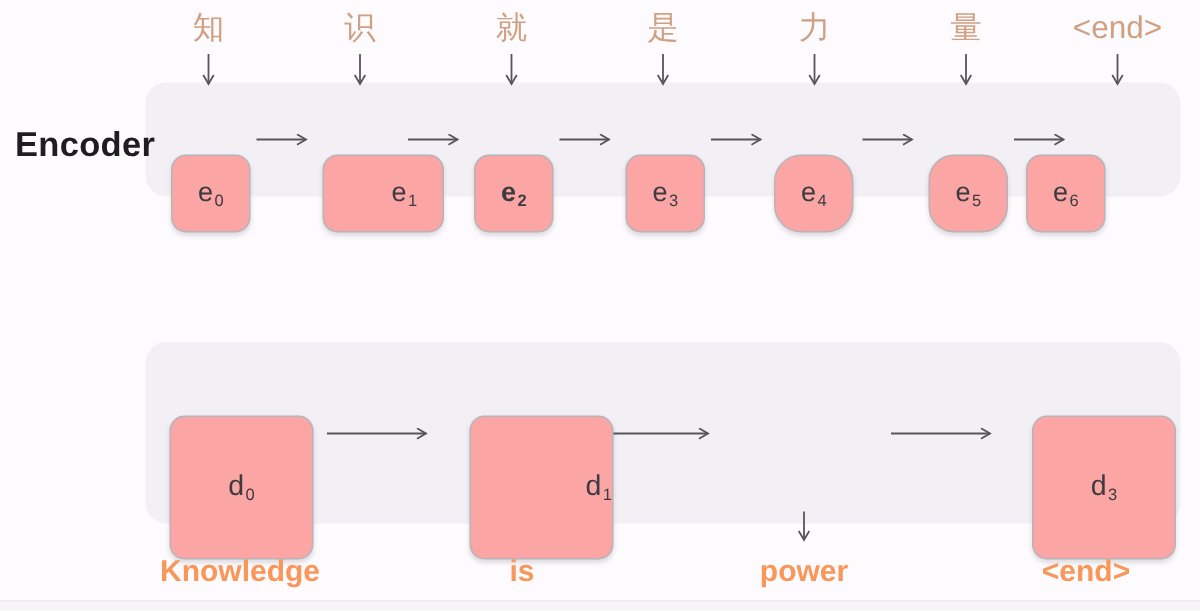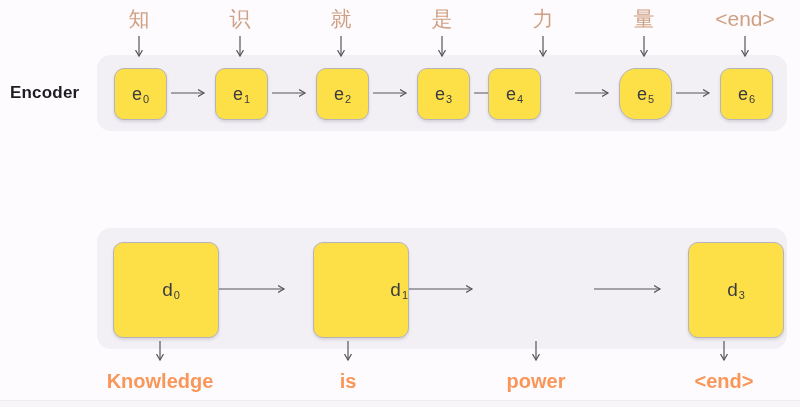--- a/index.html
+++ b/index.html
@@ -6,51 +6,51 @@
   .canvas{
     position:relative;width:800px;height:407px;background:#fdfbfd;
     overflow:hidden;font-family:"Liberation Sans",sans-serif;
   }
   .band{position:absolute;background:#f2f0f5;border-radius:14px;z-index:1;}
   .enc-band{left:97px;top:55px;width:690px;height:76px;}
   .dec-band{left:97px;top:228px;width:690px;height:121px;}
   .arrows{position:absolute;left:0;top:0;z-index:2;}
   .row-label{
     position:absolute;left:10px;z-index:3;color:#1d1d22;font-weight:bold;
-    font-size:17px;letter-spacing:.2px;
+    font-size:23px;letter-spacing:.2px;
   }
   .enc-label{top:83px;}
   .dec-label{top:280px;}
   .cell{
-    position:absolute;z-index:3;background:#fde047;border:1px solid #b6b4ba;
+    position:absolute;z-index:3;background:#fca5a5;border:1px solid #b6b4ba;
     border-radius:10px;box-shadow:0 2px 3px rgba(90,85,100,0.18);
-    display:flex;align-items:center;justify-content:center;color:#3c3c40;
+    display:flex;align-items:center;justify-content:center;color:#3c3c40;margin-top:35px;
   }
   .ecell{width:51px;height:50px;top:68px;font-size:18px;}
   .dcell{width:94px;height:94px;top:242px;font-size:19px;}
   .cell .sub{font-size:11px;vertical-align:-3px;margin-left:1px;}
   .tok{
     position:absolute;z-index:3;top:5px;width:96px;text-align:center;
     color:#d0a083;font-size:21px;line-height:28px;
   }
   .out{
     position:absolute;z-index:3;top:368px;width:160px;text-align:center;
     color:#f9975a;font-size:20px;font-weight:bold;line-height:26px;
   }
   .bottom-strip{
     position:absolute;left:0;top:400px;width:800px;height:7px;z-index:1;
     background:#f7f5f8;border-top:1px solid #eeecf0;
   }
   
   .tx0{left:91px;}.tx1{left:192px;}.tx2{left:293px;}.tx3{left:394px;}
   .tx4{left:495px;}.tx5{left:596px;}.tx6{left:697px;}
-  .ex0{left:114px;}.ex1{left:215px;}.ex2{left:316px;}.ex3{left:417px;align-items:center;}
-  .ex4{left:488px;}.ex5{left:619px;border-radius:17px;}.ex6{left:720px;}
+  .ex0{left:114px;}.ex1{left:215px;padding-left:28px;}.ex2{left:316px;font-weight:bold;}.ex3{left:417px;align-items:center;}
+  .ex4{left:516px;border-radius:18px;}.ex5{left:619px;border-radius:17px;}.ex6{left:684px;}
   
-  .dx0{left:113px;padding-left:10px;}.dx1{left:313px;justify-content:flex-end;}.dx2{left:489px;}.dx3{left:688px;}
+  .dx0{left:113px;}.dx1{left:313px;justify-content:flex-end;}.dx2{left:489px;}.dx3{left:688px;}
   .ox0{left:80px;}.ox1{left:268px;}.ox2{left:456px;}.ox3{left:644px;}
 </style>
 </head>
 <body>
 
 <div class="canvas">
 
   <div class="band enc-band"></div>
   <div class="band dec-band"></div>
   <div class="bottom-strip"></div>

